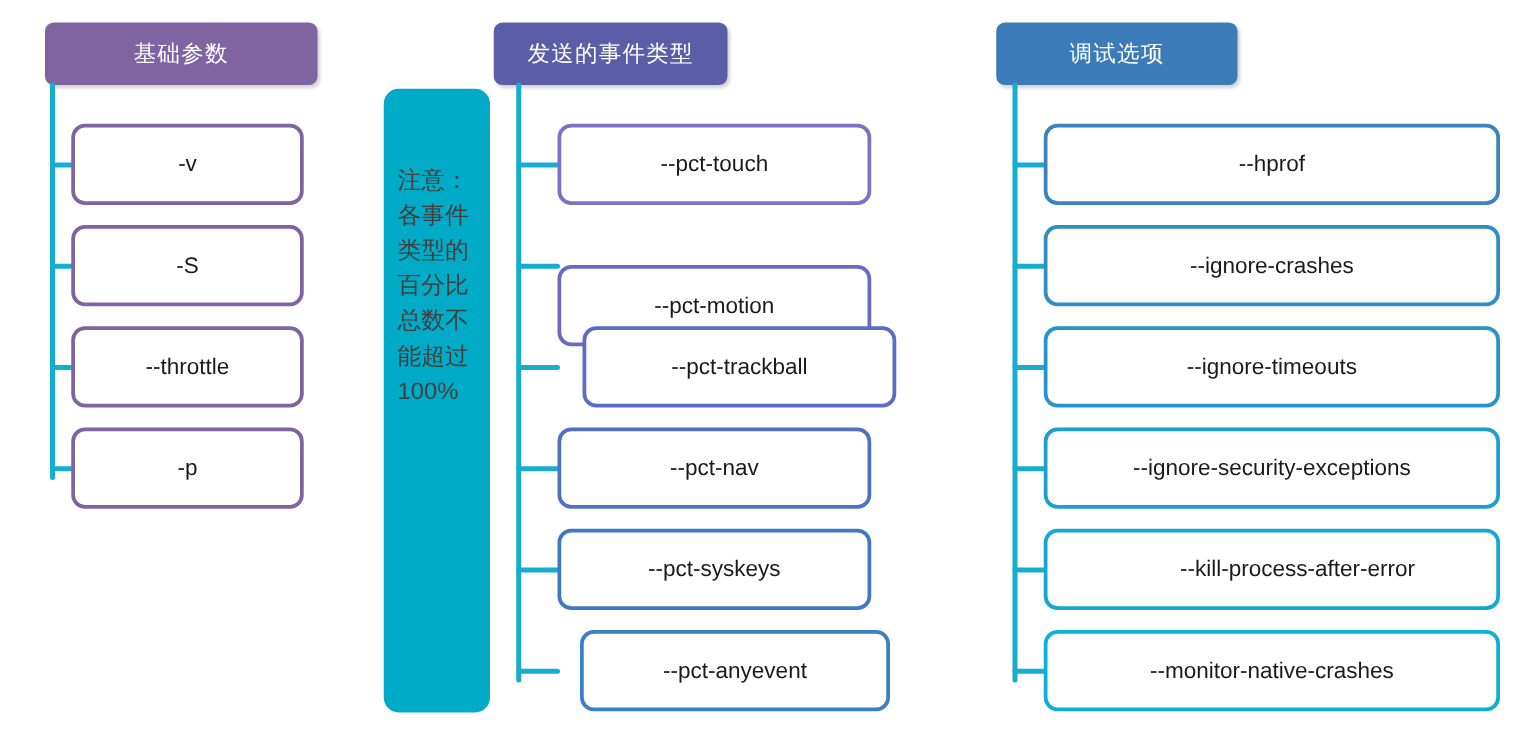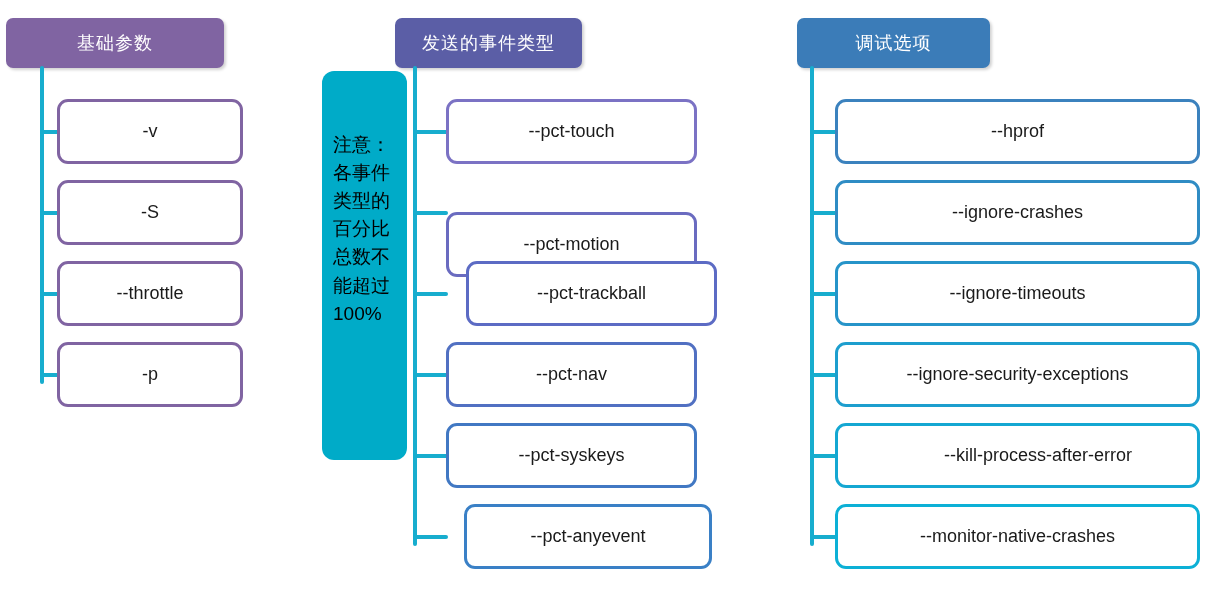--- a/index.html
+++ b/index.html
@@ -77,21 +77,21 @@
     padding: 60px 9px 10px 11px;
     word-break: break-all;
     letter-spacing: 0px;
   }
 </style>
 </head>
 <body>
 
 <div id="canvas">
 
-  <div class="header-box" style="left: 6px; top: 18px; width: 218px; height: 50px; background: rgb(128, 100, 162); color: rgb(255, 255, 255);">基础参数</div>
+  <div class="header-box" style="left: 36px; top: 18px; width: 218px; height: 50px; background: rgb(128, 100, 162); color: rgb(255, 255, 255);">基础参数</div>
   <div class="trunk" style="left: 40px; top: 66px; height: 318px; background: rgb(23, 173, 206);"></div>
   <div class="branch-group">
       <div class="branch" style="left: 40px; top: 129.5px; width: 19px; background: rgb(23, 173, 206);"></div>
       <div class="branch" style="left: 40px; top: 210.5px; width: 19px; background: rgb(23, 173, 206);"></div>
       <div class="branch" style="left: 40px; top: 291.5px; width: 19px; background: rgb(23, 173, 206);"></div>
       <div class="branch" style="left: 40px; top: 372.5px; width: 19px; background: rgb(23, 173, 206);"></div>
     </div>
   <div class="items-group">
       <div class="item-box" style="left: 57px; top: 99px; width: 186px; height: 65px; border-color: rgb(128, 100, 162);">
         <span>-v</span>
@@ -100,21 +100,21 @@
         <span>-S</span>
       </div>
       <div class="item-box" style="left: 57px; top: 261px; width: 186px; height: 65px; border-color: rgb(128, 100, 162); text-align: center;">
         <span>--throttle</span>
       </div>
       <div class="item-box" style="left: 57px; top: 342px; width: 186px; height: 65px; border-color: rgb(128, 100, 162);">
         <span>-p</span>
       </div>
     </div>
 
-  <div class="note-box" style="left: 307px; top: 71px; width: 85px; height: 389px; background: rgb(0, 171, 200); color: #000000; margin-left: 15px;">注意：各事件类型的百分比总数不能超过100%</div>
+  <div class="note-box" style="left: 307px; top: 71px; width: 85px; height: 499px; background: rgb(0, 171, 200); color: #404040;">注意：各事件类型的百分比总数不能超过100%</div>
 
   <div class="header-box" style="left: 395px; top: 18px; width: 187px; height: 50px; background: rgb(91, 94, 166); color: rgb(255, 255, 255);">发送的事件类型</div>
   <div class="trunk" style="left: 413px; top: 66px; height: 480px; background: rgb(23, 173, 206);"></div>
   <div class="branch-group">
       <div class="branch" style="left: 413px; top: 129.5px; width: 35px; background: rgb(23, 173, 206);"></div>
       <div class="branch" style="left: 413px; top: 210.5px; width: 35px; background: rgb(23, 173, 206);"></div>
       <div class="branch" style="left: 413px; top: 291.5px; width: 35px; background: rgb(23, 173, 206);"></div>
       <div class="branch" style="left: 413px; top: 372.5px; width: 35px; background: rgb(23, 173, 206);"></div>
       <div class="branch" style="left: 413px; top: 453.5px; width: 35px; background: rgb(23, 173, 206);"></div>
       <div class="branch" style="left: 413px; top: 534.5px; width: 35px; background: rgb(23, 173, 206);"></div>

